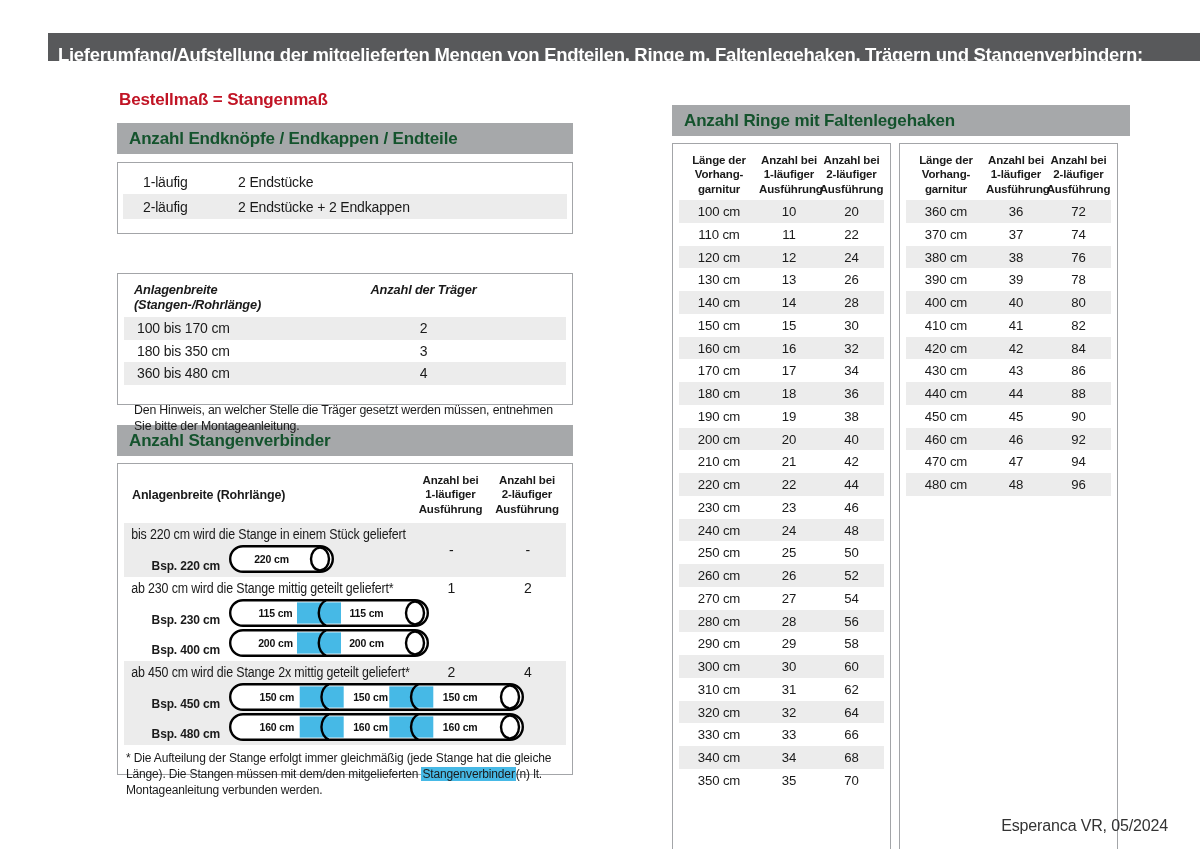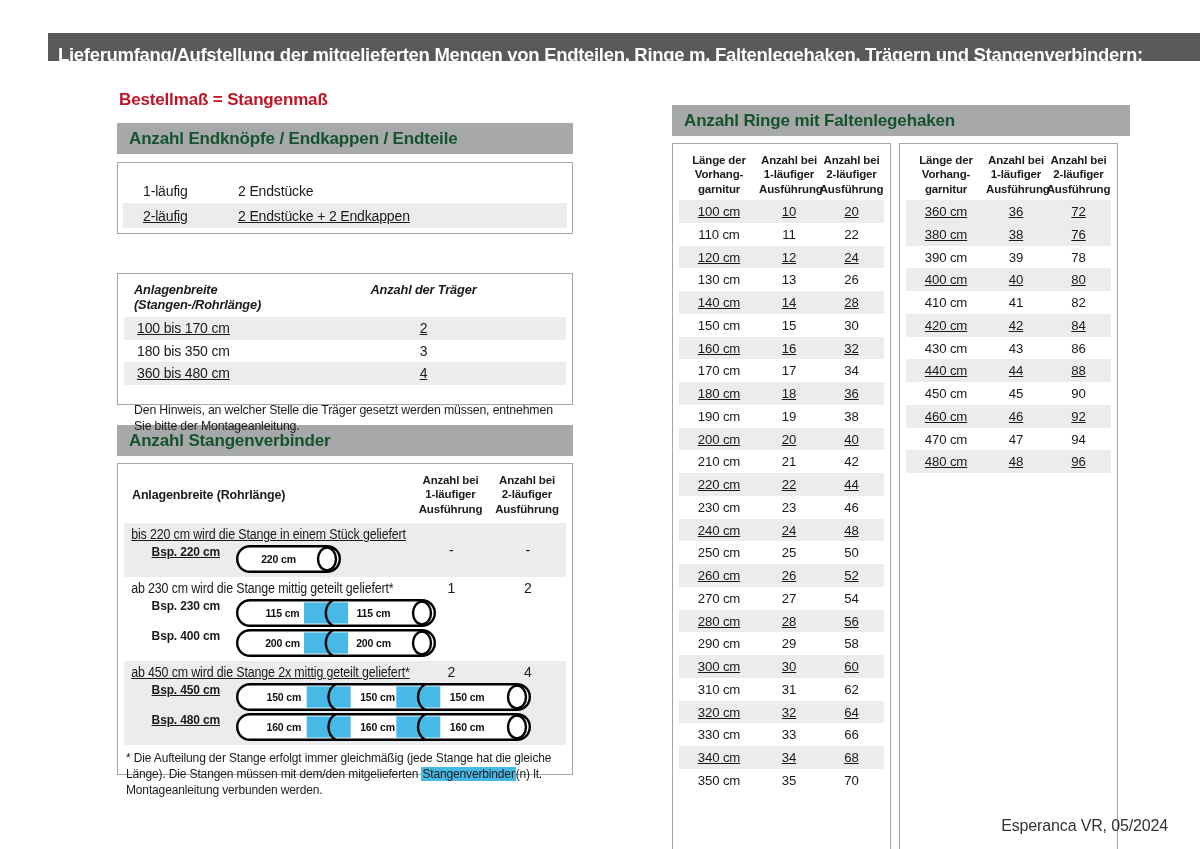--- a/index.html
+++ b/index.html
@@ -19,41 +19,41 @@
   
   .left-col{position:absolute;left:117px;top:90px;width:456px;}
   .right-col{position:absolute;left:672px;top:105px;width:458px;}
   .red-note{color:#c11425;font-weight:bold;font-size:17px;margin:0 0 13px 2px;}
   .sec-head{
     background:#a6a8aa;color:#14532d;height:31px;line-height:31px;
     font-size:17px;font-weight:bold;padding-left:12px;white-space:nowrap;
   }
   .sec-head .normal{font-weight:normal;font-size:16px;}
   .box{border:1px solid #a3a5a8;background:#fff;}
-  .stripe{background:#ececec;text-decoration:underline;}
-  
-  .box-endparts{margin:8px 0 39px;height:72px;padding-top:15px;box-sizing:border-box;}
+  .stripe{background:#ececec;}
+  
+  .box-endparts{margin:8px 0 39px;height:72px;padding-top:6px;box-sizing:border-box;}
   .ep-row{display:grid;grid-template-columns:95px 1fr;height:25px;align-items:center;margin:0 5px;padding-left:20px;font-size:14px;}
   
   .box-brackets{margin:8px 0 20px;height:132px;box-sizing:border-box;padding-top:6px;}
   .br-head{display:grid;grid-template-columns:1fr 285px;margin:0 6px;padding:2px 0 5px;font-weight:bold;font-size:12.8px;font-style:italic;}
   .br-head .c1{padding-left:10px;}
   .br-head .c2{text-align:center;}
   .br-row{display:grid;grid-template-columns:1fr 285px;height:22.5px;align-items:center;margin:0 6px;font-size:14px;}
   .br-row .br-range{padding-left:13px;}
   .br-row .br-count{text-align:center;}
   .br-note{margin:17px 6px 0;padding-left:10px;font-size:12.3px;line-height:1.32;max-width:430px;}
   
   .box-connectors{margin:7px 0 0;height:312px;box-sizing:border-box;padding-top:5px;}
   .vhead{display:grid;grid-template-columns:1fr 75px 78px;align-items:center;margin:0 6px 3px;padding:4px 0;}
   .vhead .vh1{font-weight:bold;font-size:12.5px;padding-left:8px;}
   .vhead .vh{font-weight:bold;font-size:11.5px;text-align:center;white-space:pre-line;line-height:1.25;}
   .vgroup{position:relative;margin:0 6px;padding:1px 0 4px;}
   .vtext{padding:3px 0 1px 8px;font-size:13.8px;white-space:nowrap;transform:scaleX(.9);transform-origin:left center;}
-  .vrow{display:flex;align-items:flex-start;margin-top:2px;gap:7px;}
+  .vrow{display:flex;align-items:flex-end;margin-top:2px;}
   .bsp{width:96px;text-align:right;padding-right:9px;font-weight:bold;font-size:12px;white-space:nowrap;flex:none;}
   .rodwrap{display:block;line-height:0;}
   .vqty{position:absolute;top:3px;right:0;width:153px;display:flex;}
   .vqty span{width:50%;text-align:center;font-size:14px;}
   .vgroup.qcenter .vqty{top:50%;transform:translateY(-50%);}
   .vfoot{margin:6px 6px 0;padding-left:2px;font-size:12px;line-height:1.33;max-width:445px;}
   .vfoot .hl{background:#46b9e6;padding:0 1px;}
   
   .ring-boxes{display:flex;gap:8px;margin-top:7px;}
   .ring-box{width:219px;height:790px;box-sizing:border-box;}
@@ -372,20 +372,25 @@
         <span>Anzahl bei
 2-läufiger
 Ausführung</span>
       </div>
       <div>
           <div class="ring-row stripe">
             <span>360 cm</span>
             <span>36</span>
             <span>72</span>
           </div>
+          <div class="ring-row">
+            <span>370 cm</span>
+            <span>37</span>
+            <span>74</span>
+          </div>
           <div class="ring-row stripe">
             <span>380 cm</span>
             <span>38</span>
             <span>76</span>
           </div>
           <div class="ring-row">
             <span>390 cm</span>
             <span>39</span>
             <span>78</span>
           </div>

